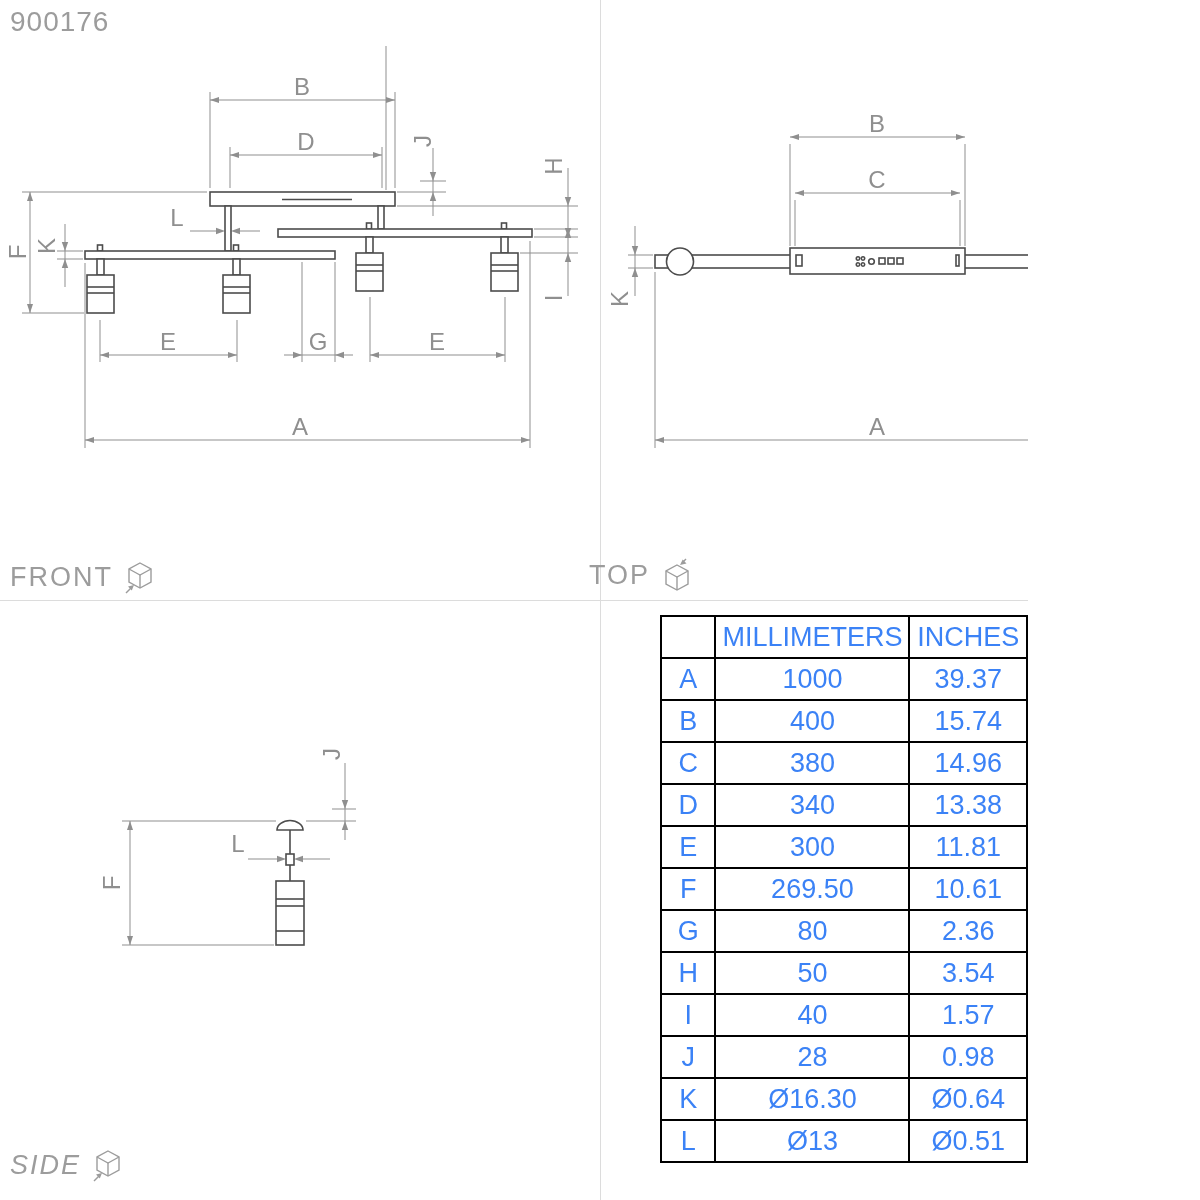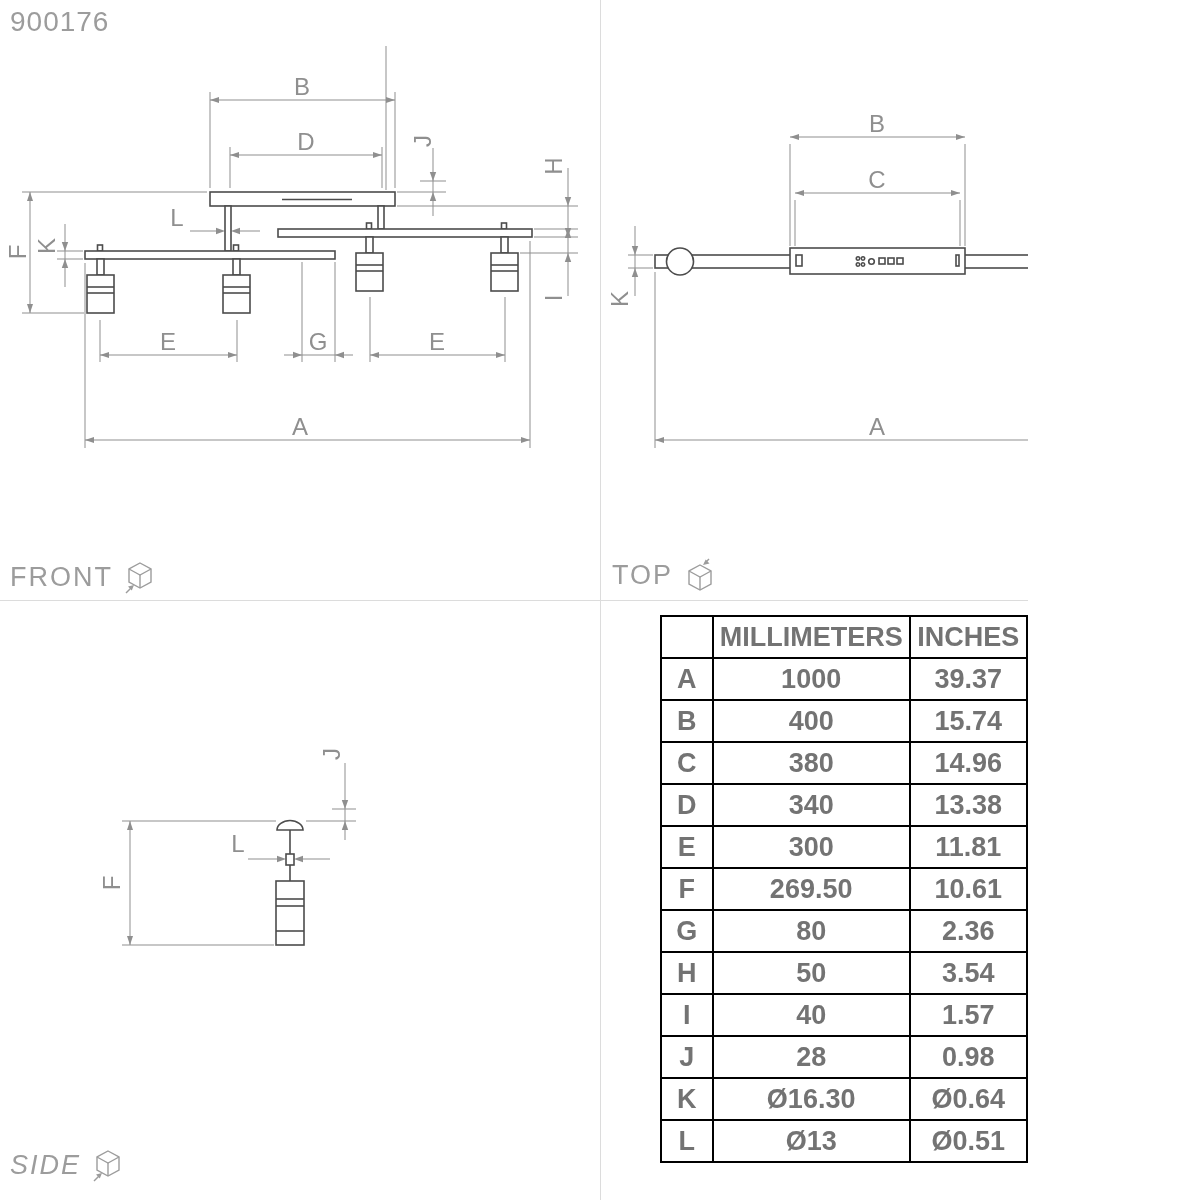--- a/index.html
+++ b/index.html
@@ -9,31 +9,31 @@
   .divider-v { position:absolute; left:600px; top:0; width:1px; height:1200px; background:#dcdcdc; }
   .divider-h { position:absolute; left:0; top:600px; width:1200px; height:1px; background:#dcdcdc; }
   .code { position:absolute; left:10px; top:6px; font-size:28px; color:#9c9c9c; letter-spacing:1px; }
   svg.view { position:absolute; }
   .view.front { left:0; top:0; }
   .view.top { left:600px; top:0; }
   .view.side { left:0; top:600px; }
   .viewlabel { position:absolute; display:flex; align-items:center; gap:12px;
                color:#9c9c9c; font-size:27px; letter-spacing:2px; }
   .front-label { left:10px; top:560px; }
-  .top-label { left:612px; top:558px; }
+  .top-label { left:589px; top:558px; }
   .side-label { left:10px; top:1148px;font-style:italic; }
   .geo  { stroke:#4c4c4c; stroke-width:1.6; fill:none; }
   .geo-f{ stroke:#4c4c4c; stroke-width:1.6; fill:#ffffff; }
   .dim  { stroke:#8f8f8f; stroke-width:1; fill:none; }
   .arr  { fill:#8f8f8f; stroke:none; }
   .dimlabel { font-family:"Liberation Sans",sans-serif; font-size:24px; fill:#8f8f8f; }
   .tablewrap { position:absolute; left:660px; top:615px; }
   table.dims { border-collapse:collapse; background:#fff; }
   table.dims th, table.dims td {
-    border:2px solid #000; font-size:27px; font-weight:700; color:#737373;
+    border:2px solid #000; font-size:27px; font-weight:400; color:#3b82f6;
     text-align:center; vertical-align:middle; height:42px; padding:0 6px;
   }
   col.c-dim { width:85px; } col.c-mm { width:185px; } col.c-in { width:120px; }
 </style>
 </head>
 <body>
 
 <div class="canvas">
 
   <div class="divider-v"></div>

